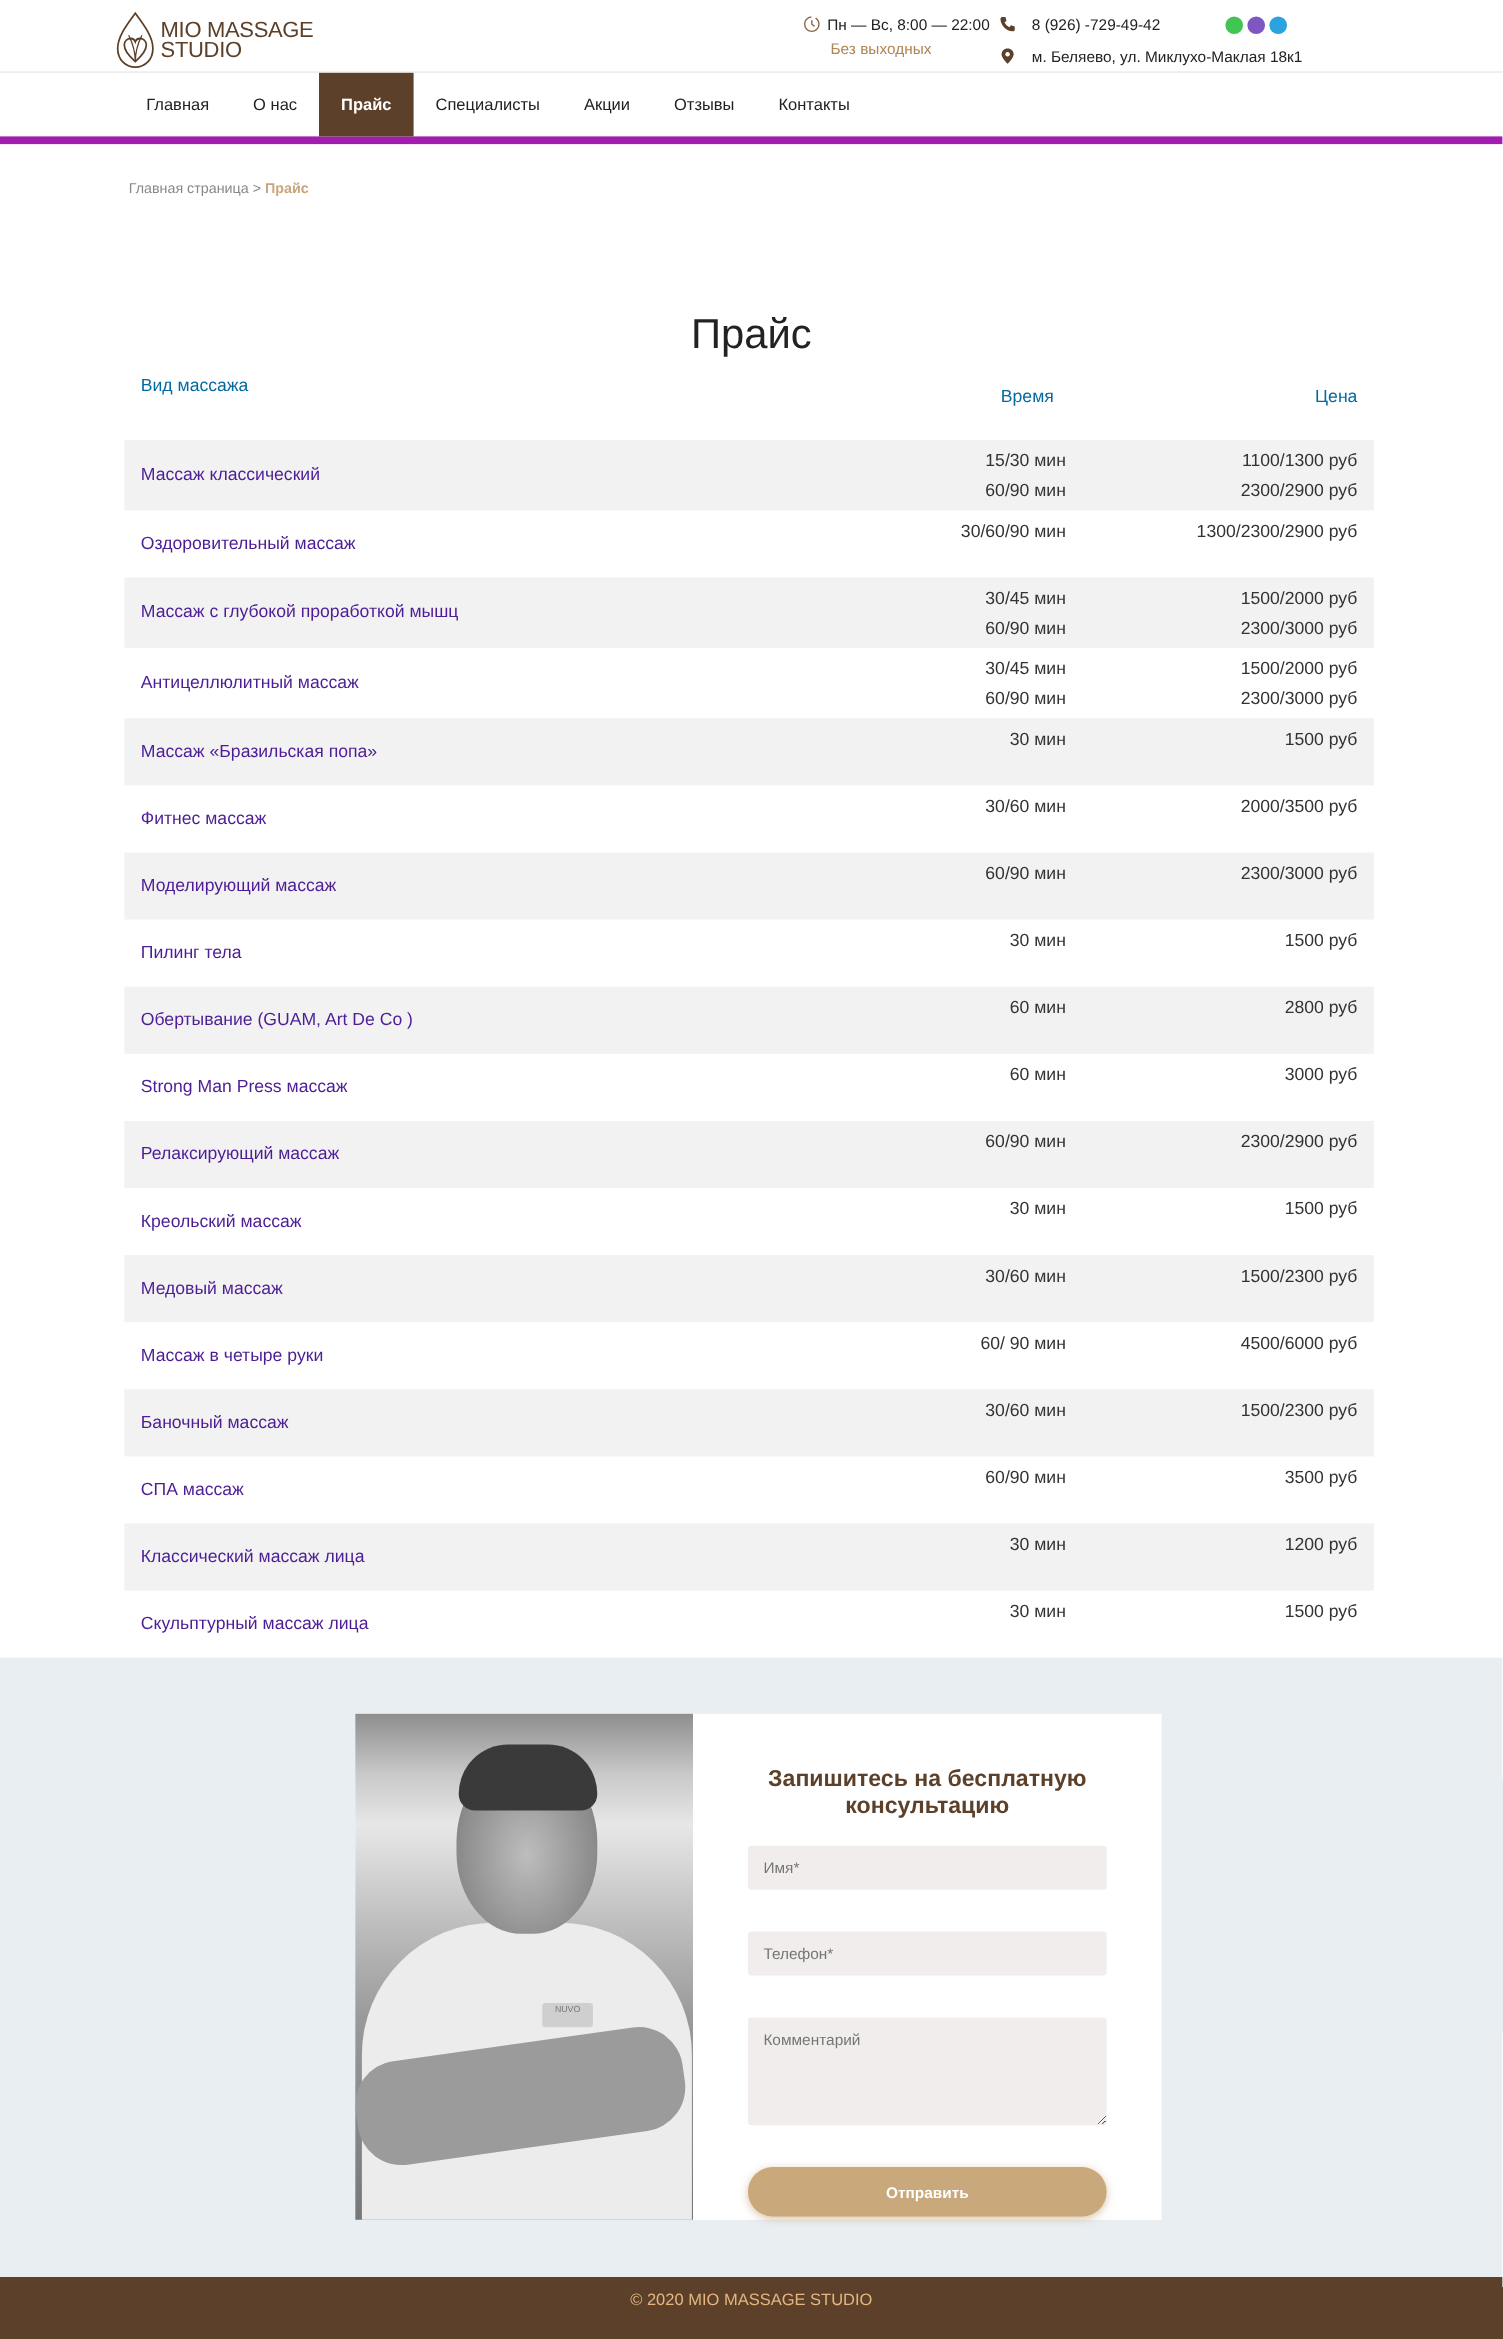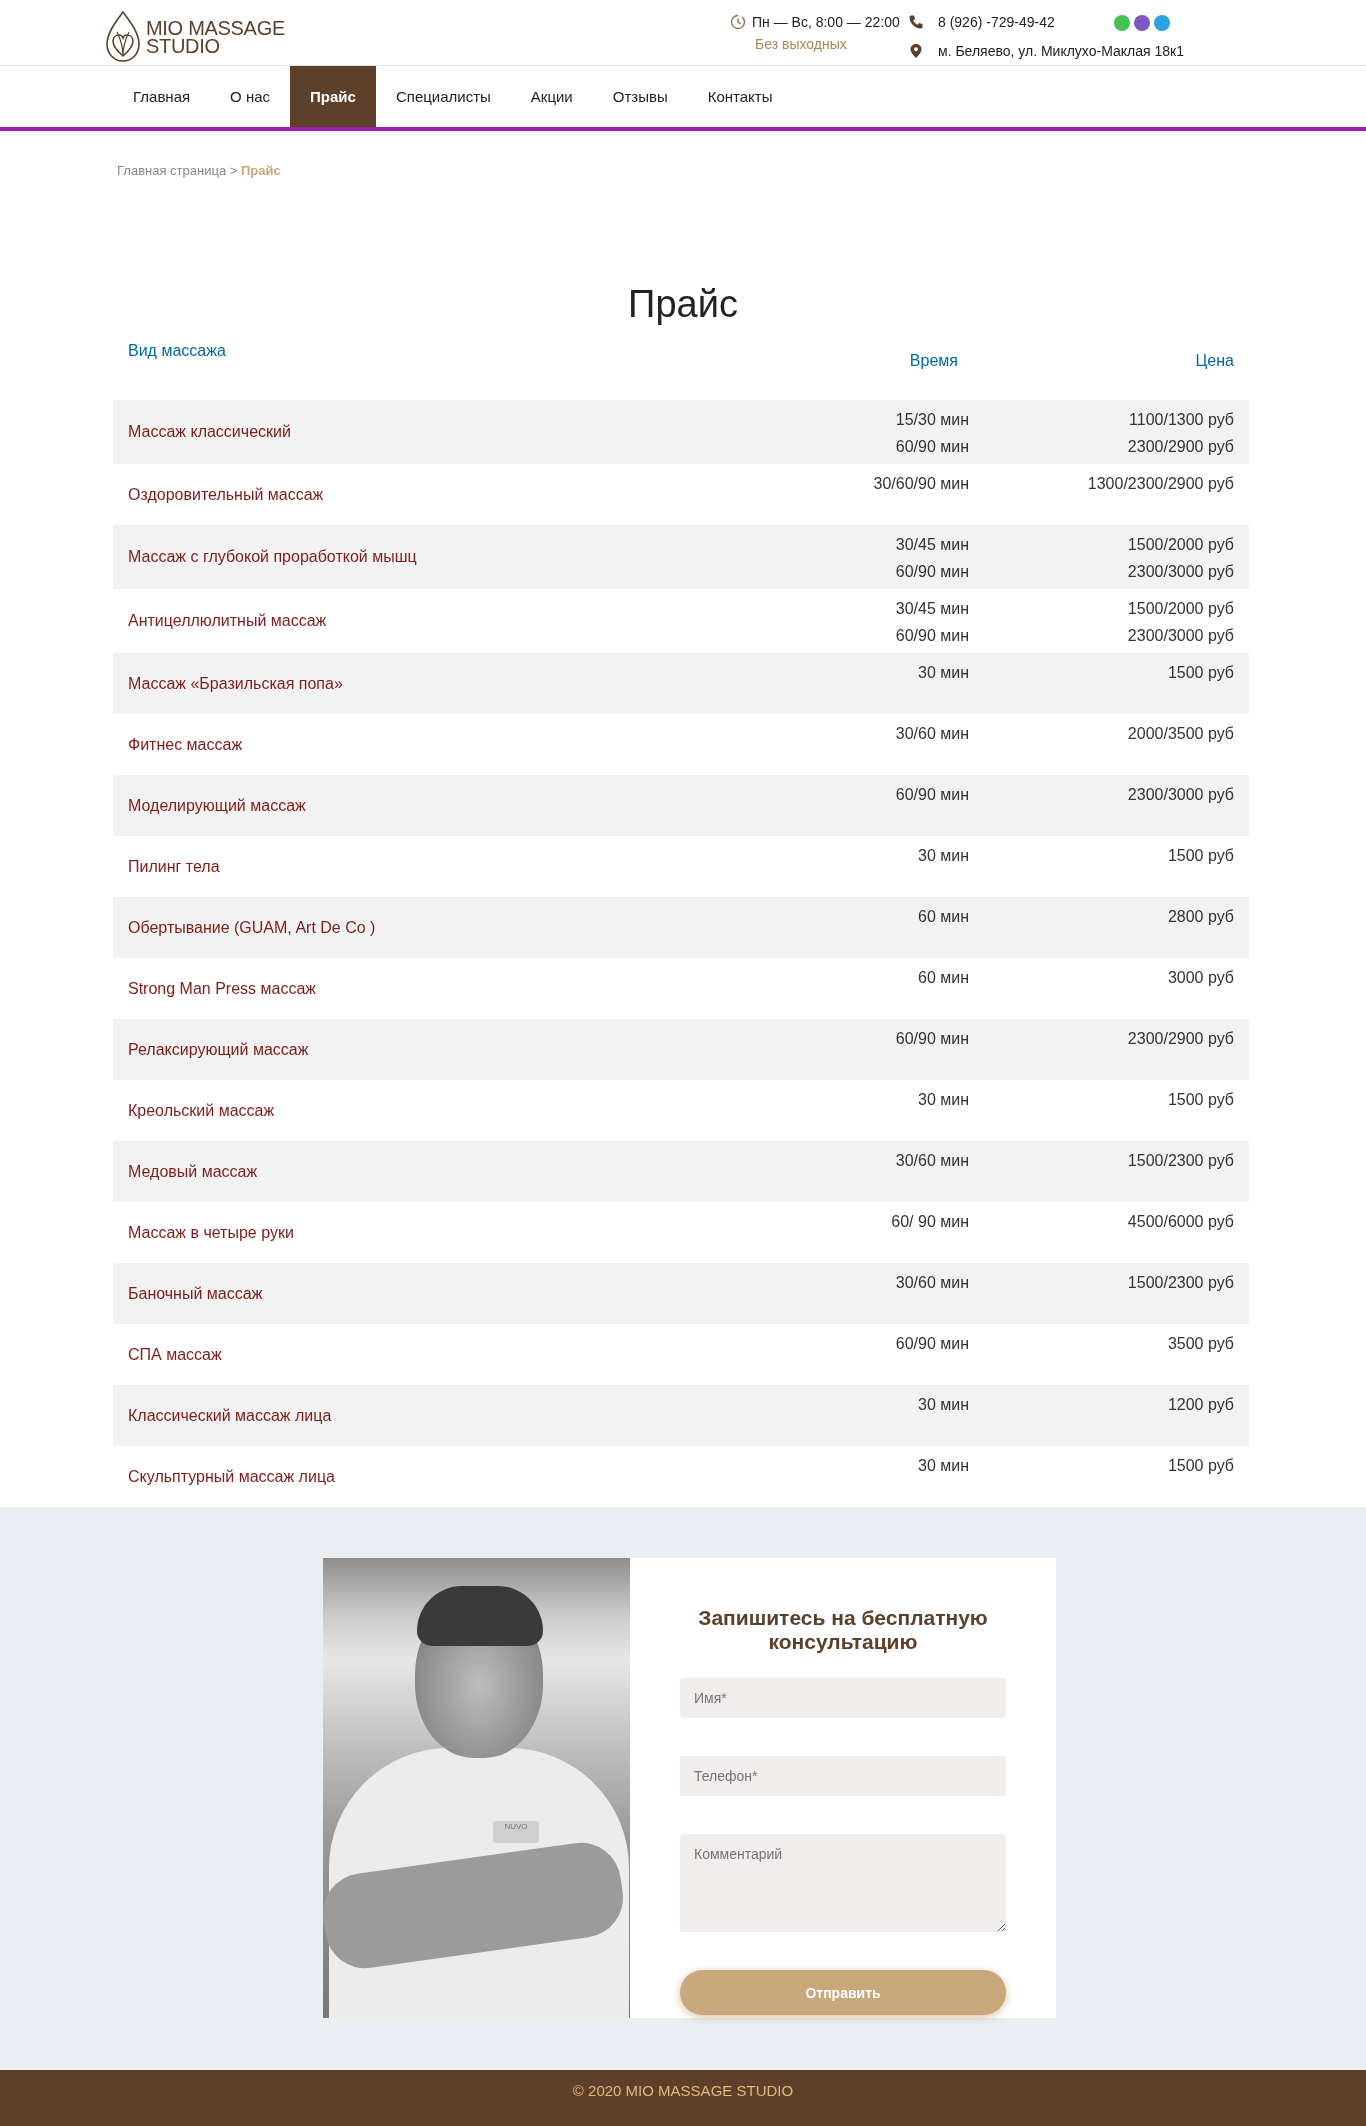--- a/index.html
+++ b/index.html
@@ -32,21 +32,21 @@
   .c-address { position: absolute; left: 178px; top: 29px; white-space: nowrap; display: flex; align-items: center; gap: 14px; }
   .messengers { position: absolute; left: 384px; top: 1px; display: flex; gap: 4px; }
   .msg { width: 16px; height: 16px; border-radius: 50%; display: inline-block; }
   .msg.wa { background: #43c553; }
   .msg.vb { background: #7e57c2; }
   .msg.tg { background: #2aa3e0; }
   .icon-sm { width: 16px; height: 16px; display: inline-block; }
 
   
   .nav {
-    height: 65px; border-bottom: 4px solid #a21caf;
+    height: 65px; border-bottom: 7px solid #a21caf;
     display: flex; align-items: stretch; padding-left: 113px;
   }
   .nav-item {
     display: flex; align-items: center; padding: 0 20px;
     font-size: 15px; color: #222; cursor: pointer; text-decoration: none;
   }
   .nav-item.active { background: #5d4029; color: #fff; font-weight: bold; }
 
   
   .breadcrumb { padding: 32px 0 0 117px; font-size: 13px; color: #888; height: 73px; }
@@ -62,21 +62,21 @@
   .price-table { width: 1136px; margin: 14px 0 0 113px; }
   .table-head { height: 58px; position: relative; color: #0369a1; font-size: 16px; }
   .th-name { position: absolute; left: 15px; top: 0; }
   .th-time { position: absolute; right: 291px; top: 10px; }
   .th-price { position: absolute; right: 15px; top: 10px; }
   .row {
     display: flex; align-items: flex-start; position: relative;
     font-size: 16px;
   }
   .row:nth-child(odd) { background: #f2f2f2; }
-  .row .name { position: absolute; left: 15px; top: 50%; transform: translateY(-50%); color: #7f1d1d; }
+  .row .name { position: absolute; left: 15px; top: 50%; transform: translateY(-50%); color: #4c1d95; }
   .row .time { position: absolute; right: 280px; top: 6px; text-align: right; color: #333; line-height: 27px; }
   .row .price { position: absolute; right: 15px; top: 6px; text-align: right; color: #333; line-height: 27px; }
 
   
   .consult { background: #e9eef3; height: 563px; margin-top: 0; position: relative; }
   .consult-card {
     position: absolute; left: 323px; top: 51px; width: 733px; height: 460px;
     background: #fff; display: flex;
   }
   .photo {

